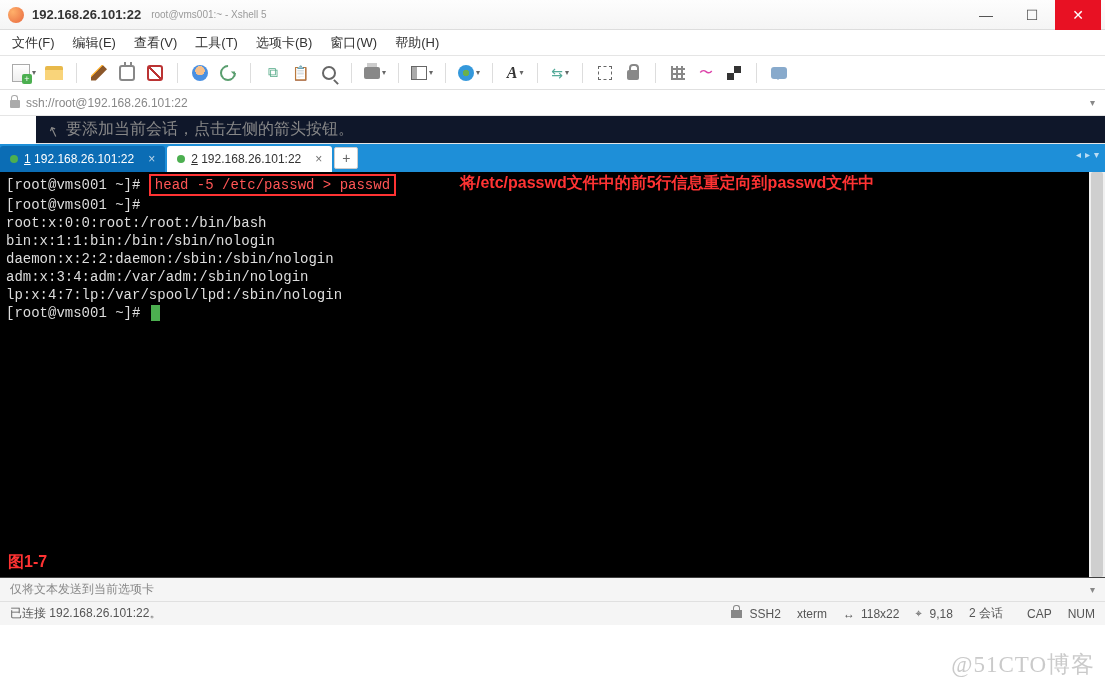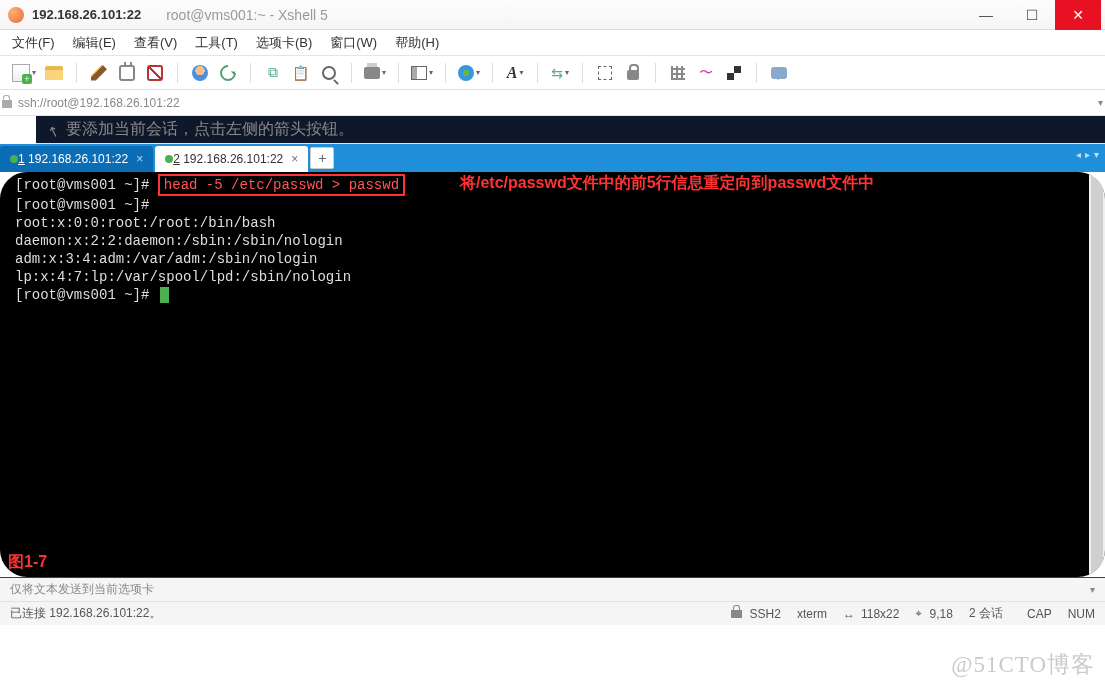--- a/index.html
+++ b/index.html
@@ -1,20 +1,20 @@
 <!DOCTYPE html>
 <html><head>
   <meta charset="utf-8">
   <style>
     * { margin: 0; padding: 0; box-sizing: border-box; }
     body { font-family: "Microsoft YaHei", "Segoe UI", Tahoma, sans-serif; font-size: 12px; background: #fff; width: 1105px; height: 684px; overflow: hidden; position: relative; }
     .titlebar { height: 30px; background: linear-gradient(#fdfdfd,#f5f5f5); border-bottom: 1px solid #ddd; display: flex; align-items: center; padding: 0 4px 0 8px; }
     .app-icon { width: 16px; height: 16px; background: radial-gradient(circle at 30% 30%, #ffb06a, #e8693f); border-radius: 50%; margin-right: 8px; position: relative; }
     .title-main { font-weight: bold; color: #333; font-size: 13px; }
-    .title-sub { color: #9a9a9a; font-size: 14px; margin-left: 25px; }
+    .title-sub { color: #9a9a9a; font-size: 10px; margin-left: 10px; }
     .win-controls { margin-left: auto; display: flex; }
     .win-btn { width: 46px; height: 30px; display: flex; align-items: center; justify-content: center; color: #555; font-size: 14px; }
     .win-btn.close { background: #e81123; color: #fff; }
     .menubar { height: 26px; display: flex; align-items: center; padding: 0 12px; font-size: 13px; color: #333; border-bottom: 1px solid #e5e5e5; }
     .menubar span { margin-right: 18px; }
     .toolbar { height: 34px; display: flex; align-items: center; padding: 0 10px; border-bottom: 1px solid #e0e0e0; gap: 4px; }
     .tool-btn { height: 24px; min-width: 24px; display: flex; align-items: center; justify-content: center; padding: 0 2px; position: relative; }
     .tool-sep { width: 1px; height: 20px; background: #ddd; margin: 0 6px; }
     .dd { font-size: 8px; color: #666; margin-left: 2px; }
     .icon { width: 18px; height: 18px; display: inline-block; }
@@ -37,36 +37,36 @@
     .icon-font { font-family: serif; font-style: italic; font-size: 16px; font-weight: bold; color: #333; }
     .icon-arrows { font-size:14px; color:#5a9; }
     .icon-expand { width:14px; height:14px; border:1px dashed #666; }
     .icon-lock { width:12px; height:10px; background:#888; border-radius:2px; position:relative; margin-top:4px; }
     .icon-lock::before { content:''; position:absolute; top:-6px; left:2px; width:6px; height:6px; border:2px solid #888; border-bottom:none; border-radius:4px 4px 0 0; }
     .icon-grid { width:14px; height:14px; background: repeating-linear-gradient(0deg,#888,#888 2px,transparent 2px,transparent 5px), repeating-linear-gradient(90deg,#888,#888 2px,transparent 2px,transparent 5px); }
     .icon-wave { font-size:14px; color:#d4a; }
     .icon-qr { width:14px; height:14px; background: conic-gradient(#333 25%, #fff 25% 50%, #333 50% 75%, #fff 75%); }
     .icon-chat { width:16px; height:12px; background:#8ac; border-radius:3px; position:relative; }
     .icon-chat::after { content:''; position:absolute; bottom:-4px; left:4px; border:3px solid transparent; border-top-color:#8ac; }
-    .addressbar { height: 26px; display: flex; align-items: center; padding: 0 2px; border-bottom: 1px solid #e5e5e5; color: #888; font-size: 12px; }
+    .addressbar { height: 26px; display: flex; align-items: center; padding: 0 10px; border-bottom: 1px solid #e5e5e5; color: #888; font-size: 12px; }
     .lock-small { width:10px; height:8px; background:#aaa; border-radius:1px; margin-right:6px; margin-top:3px; position:relative; }
     .lock-small::before { content:''; position:absolute; top:-5px; left:1px; width:5px; height:5px; border:1.5px solid #aaa; border-bottom:none; border-radius:3px 3px 0 0; }
     .infobar { height: 28px; display: flex; align-items: center; padding: 0 10px; border-bottom: 1px solid #e5e5e5; color: #888; font-size: 16px; background:#0f172a;margin-left:36px; }
     .infobar-arrow { width:14px; height:14px; margin-right:6px; position:relative; }
     .infobar-arrow::before { content:'↗'; font-size:14px; color:#888; display:block; transform: scaleX(-1) rotate(-20deg); }
     .tabbar-wrap { height: 28px; background: #1e8fd8; display: flex; align-items: flex-start; padding: 0; position:relative; }
-    .session-tab { height: 26px; display: flex; align-items: center; padding: 0 10px; font-size: 12px; margin-top:2px; border-radius: 3px 3px 0 0; }
+    .session-tab { height: 26px; display: flex; align-items: center; padding: 0 10px; font-size: 12px; gap: 6px; margin-top:2px; border-radius: 3px 3px 0 0; }
     .session-tab.active { background: #0b6db5; color: #fff; }
     .session-tab.inactive { background: #fff; color: #333; margin-left: 2px; }
     .session-tab .dot { width:8px; height:8px; border-radius:50%; background:#4caf50; }
     .session-tab .label u { text-decoration: underline; }
     .session-tab .close-x { font-size: 12px; color: inherit; margin-left: 8px; opacity: 0.7; }
     .newtab-btn { width: 24px; height: 22px; background: #fff; margin-left: 2px; margin-top: 3px; display:flex; align-items:center; justify-content:center; border: 1px solid #ccc; border-radius:2px; font-size:14px; color:#666; }
     .tab-nav-arrows { position:absolute; right:6px; top:5px; display:flex; gap:4px; color:#fff; opacity:.7; font-size:10px; }
-    .terminal { background: #000; color: #ddd; font-family: "Consolas", "Courier New", monospace; font-size: 14px; line-height: 18px; height: 405px; padding: 2px 15px; position: relative; overflow:hidden;border-radius:27px; }
+    .terminal { background: #000; color: #ddd; font-family: "Consolas", "Courier New", monospace; font-size: 14px; line-height: 18px; height: 405px; padding: 2px 6px; position: relative; overflow:hidden; }
     .terminal-scroll { position:absolute; right:0; top:0; bottom:0; width:16px; background:#f0f0f0; }
     .terminal-scroll .thumb { position:absolute; top:0; left:2px; right:2px; height:100%; background:#cfcfcf; border-radius:2px; }
     .term-line { white-space: pre; }
     .prompt { color: #ddd; }
     .cmd-highlight { color: #ff5555; border: 2px solid #ff3333; padding: 0 4px; display:inline-block; }
     .annotation { color: #ff3333; font-weight: bold; font-family: "Microsoft YaHei", sans-serif; position: absolute; top: 2px; left: 460px; font-size:16px; }
     .figure-label { color: #ff3333; font-weight: bold; position: absolute; bottom: 6px; left: 8px; font-family: "Microsoft YaHei", sans-serif; font-size:16px; }
     .cursor { display:inline-block; width:9px; height:16px; background:#4caf50; vertical-align:text-bottom; margin-left:2px; }
     .msgbar { height: 24px; background: #f5f5f5; border-top:1px solid #404040; display:flex; align-items:center; padding:0 10px; color:#888; font-size:12px; }
     .msgbar .dd-arrow { margin-left:auto; font-size:10px; color:#888; }
@@ -213,20 +213,21 @@
     <span>▸</span>
     <span>▾</span>
   </div>
 </div>
 
 <div class="terminal">
   <div class="term-line"><span class="prompt">[root@vms001 ~]#</span> <span class="cmd-highlight">head -5 /etc/passwd &gt; passwd</span></div>
   <div class="annotation">将/etc/passwd文件中的前5行信息重定向到passwd文件中</div>
   <div class="term-line">[root@vms001 ~]#</div>
   <div class="term-line">root:x:0:0:root:/root:/bin/bash</div>
+  <div class="term-line">bin:x:1:1:bin:/bin:/sbin/nologin</div>
   <div class="term-line">daemon:x:2:2:daemon:/sbin:/sbin/nologin</div>
   <div class="term-line">adm:x:3:4:adm:/var/adm:/sbin/nologin</div>
   <div class="term-line">lp:x:4:7:lp:/var/spool/lpd:/sbin/nologin</div>
   <div class="term-line"><span>[root@vms001 ~]# </span><span class="cursor"></span></div>
   <div class="figure-label">图1-7</div>
   <div class="terminal-scroll">
       <div class="thumb"></div>
     </div>
 </div>
 

